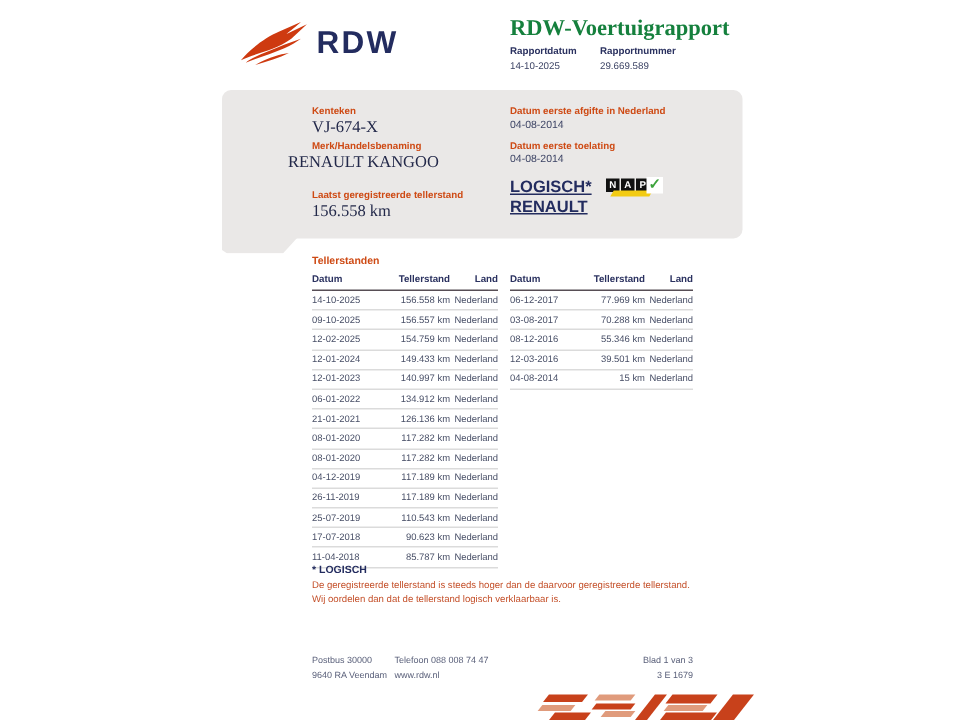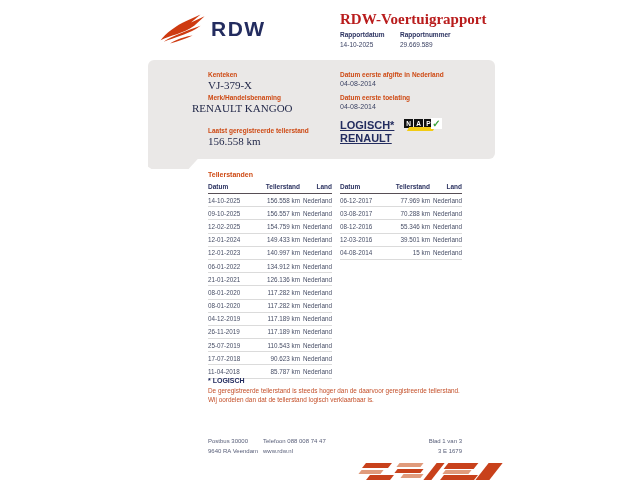--- a/index.html
+++ b/index.html
@@ -7,21 +7,21 @@
   #page {
     position:relative; width:512px; height:480px; background:#ffffff;
     font-family:"Liberation Sans", sans-serif; overflow:hidden;
     color:#2B3260;
   }
   
   .logo-wing { position:absolute; left:158px; top:13px; width:50px; height:32px; }
   .logo-text { position:absolute; left:211px; top:17px; font-size:21px; font-weight:bold;
                color:#232C5F; letter-spacing:1.5px; }
   .doc-title { position:absolute; left:340px; top:11px; font-family:"Liberation Serif", serif;
-               font-weight:bold; font-size:15px; color:#b91c1c; }
+               font-weight:bold; font-size:15px; color:#15803d; }
   .meta-label { position:absolute; font-size:6.5px; font-weight:bold; color:#2B3260; }
   .meta-value { position:absolute; font-size:6.5px; color:#3C4364; }
   
   .veh-box { position:absolute; left:148px; top:60px; width:347px; height:99px;
              background:#EAE8E7; border-radius:6px; }
   .veh-tab { position:absolute; left:148px; top:150px; width:58px; height:19px;
              background:#EAE8E7; clip-path:polygon(0 0,100% 0,70% 100%,6% 100%,0 88%); }
   .f-label { position:absolute; font-size:6.5px; font-weight:bold; color:#CE4A14; }
   .f-value-big { position:absolute; font-family:"Liberation Serif", serif; font-size:11px;
                  color:#23294A; }
@@ -73,21 +73,21 @@
   <div class="doc-title">RDW-Voertuigrapport</div>
   <div class="meta-label" style="left:340px; top:31px;">Rapportdatum</div>
   <div class="meta-value" style="left:340px; top:41px;">14-10-2025</div>
   <div class="meta-label" style="left:400px; top:31px;">Rapportnummer</div>
   <div class="meta-value" style="left:400px; top:41px;">29.669.589</div>
 
   <div class="veh-box"></div>
   <div class="veh-tab"></div>
 
   <div class="f-label" style="left:208px; top:71px;">Kenteken</div>
-  <div class="f-value-big" style="left:208px; top:79px;">VJ-379-X</div>
+  <div class="f-value-big" style="left:208px; top:79px;">VJ-674-X</div>
 
   <div class="f-label" style="left:208px; top:94px;">Merk/Handelsbenaming</div>
   <div class="f-value-big" style="left:192px; top:102px;">RENAULT KANGOO</div>
 
   <div class="f-label" style="left:208px; top:127px;">Laatst geregistreerde tellerstand</div>
   <div class="f-value-big" style="left:208px; top:135px;">156.558 km</div>
 
   <div class="f-label" style="left:340px; top:71px;">Datum eerste afgifte in Nederland</div>
   <div class="f-value-sm" style="left:340px; top:80px;">04-08-2014</div>
 

